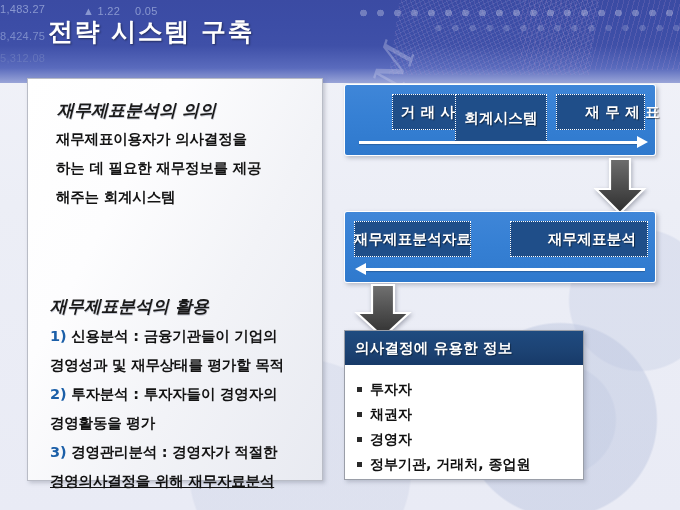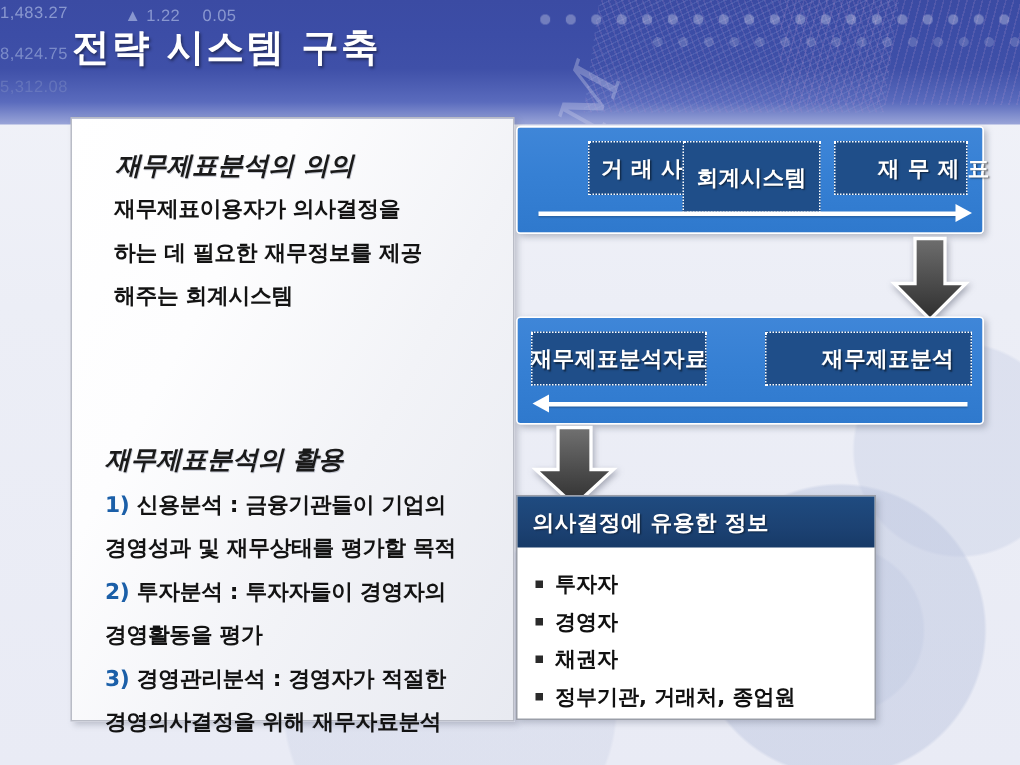--- a/index.html
+++ b/index.html
@@ -106,21 +106,20 @@
 
   
   #left-panel {
     position: absolute;
     left: 27px; top: 78px;
     width: 296px; height: 403px;
     background: linear-gradient(118deg, #ffffff 0%, #fdfdfe 30%, #f2f3f7 62%, #e8eaf1 100%);
     border: 1px solid #b9bcc6;
     box-shadow: 2px 2px 4px rgba(90,95,115,0.30);
     box-sizing: border-box;
-    margin-left: 20px;
   }
   .lp-heading {
     position: absolute;
     font-size: 17px;
     font-weight: bold;
     font-style: italic;
     color: #1a1a1a;
     letter-spacing: 0px;
     white-space: nowrap;
     text-shadow: 0.5px 0.5px 0 rgba(170,175,190,0.65);
@@ -141,21 +140,21 @@
   }
   #lp-b1 { left: 28px; top: 51px; }
   #lp-b2 { left: 28px; top: 80px; }
   #lp-b3 { left: 28px; top: 109px; }
 
   #lp-i1a { left: 22px; top: 248px; }
   #lp-i1b { left: 22px; top: 277px; }
   #lp-i2a { left: 22px; top: 306px; }
   #lp-i2b { left: 22px; top: 335px; }
   #lp-i3a { left: 22px; top: 364px; }
-  #lp-i3b { left: 22px; top: 393px; }
+  #lp-i3b { left: 22px; top: 393px; text-decoration: underline; }
 
   
   .flow-panel {
     position: absolute;
     background: linear-gradient(180deg, #3f86d8 0%, #3680d4 45%, #2f79cd 100%);
     border: 1px solid #ffffff;
     border-radius: 3px;
     box-shadow: 2px 2px 4px rgba(80,90,110,0.35);
     box-sizing: border-box;
   }
@@ -358,25 +357,25 @@
 
   <div id="info-box">
     <div id="info-header">의사결정에 유용한 정보</div>
     <div id="info-body">
       <div class="info-item">
         <span class="info-bullet"></span>
         <span>투자자</span>
       </div>
       <div class="info-item">
         <span class="info-bullet"></span>
-        <span>경영자</span>
+        <span>채권자</span>
       </div>
       <div class="info-item">
         <span class="info-bullet"></span>
-        <span>채권자</span>
+        <span>경영자</span>
       </div>
       <div class="info-item">
         <span class="info-bullet"></span>
         <span>정부기관, 거래처, 종업원</span>
       </div>
     </div>
   </div>
 
 </div>
 

